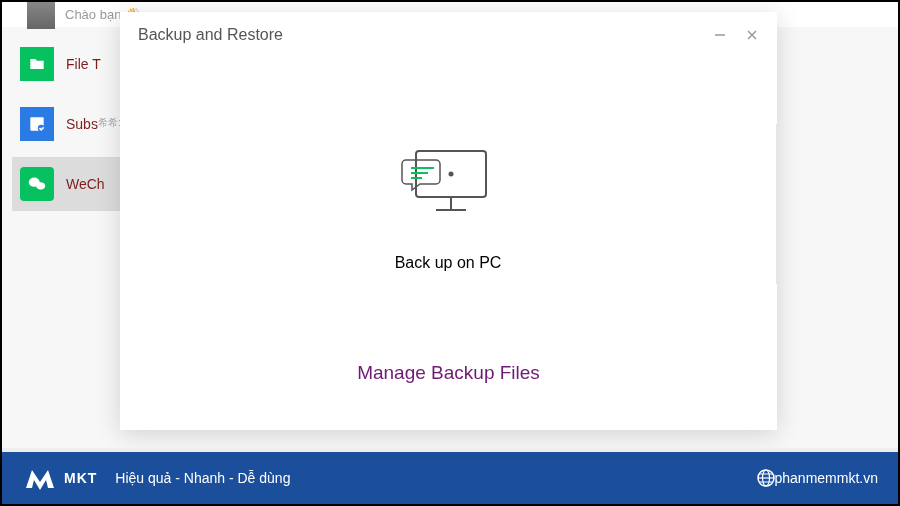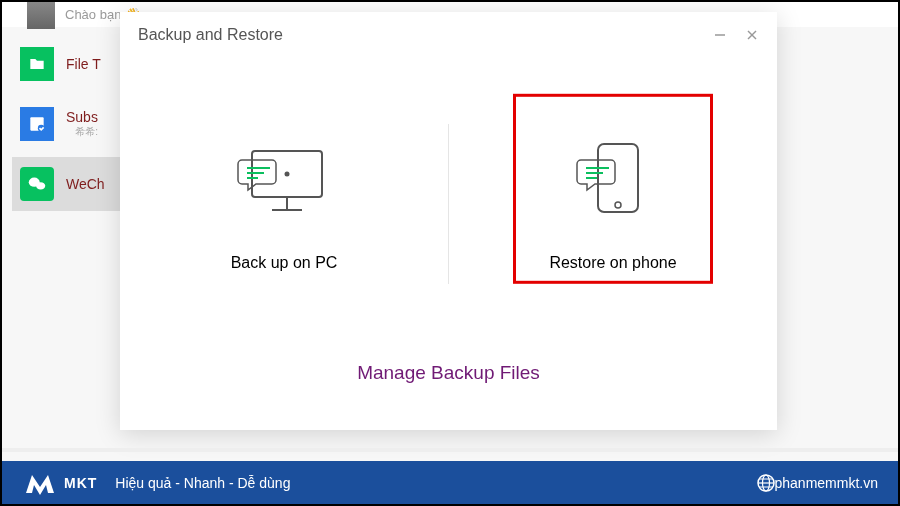--- a/index.html
+++ b/index.html
@@ -63,21 +63,21 @@
     .bg-icon.wechat { background: #07c160; border-radius: 4px; }
     .bg-label {
       font-size: 14px;
       color: #7f1d1d;
     }
     .bg-sublabel {
       font-size: 10px;
       color: #aaa;
       text-align: right;
     }
-    .bg-textcol { display: flex; flex-direction: column; }
+    .bg-textcol { display: flex; flex-direction: row; }
     .dialog {
       position: absolute;
       top: 10px;
       left: 118px;
       width: 657px;
       height: 418px;
       background: #fff;
       box-shadow: 0 4px 24px rgba(0,0,0,0.15);
     }
     .dialog-header {
@@ -148,21 +148,21 @@
       padding: 8px 0 20px 0;
     }
     .manage-link {
       color: #701a75;
       font-size: 19px;
       cursor: pointer;
     }
     .footer-bar {
       position: absolute;
       bottom: 0; left: 0; right: 0;
-      height: 43px;
+      height: 52px;
       background: #1b4f9c;
       display: flex;
       align-items: center;
       justify-content: space-between;
       padding: 0 20px;
       color: #fff;
     }
     .footer-left {
       display: flex;
       align-items: center;
@@ -274,34 +274,20 @@
           <line x1="38" y1="74" x2="68" y2="74" stroke="#555" stroke-width="2"></line>
           <path class="bubble-svg" d="M8 24 h30 a4 4 0 0 1 4 4 v16 a4 4 0 0 1 -4 4 h-16 l-8 6 v-6 h-6 a4 4 0 0 1 -4 -4 v-16 a4 4 0 0 1 4 -4 z" fill="#fff"></path>
           <line class="bubble-lines" x1="13" y1="32" x2="36" y2="32"></line>
           <line class="bubble-lines" x1="13" y1="37" x2="30" y2="37"></line>
           <line class="bubble-lines" x1="13" y1="42" x2="24" y2="42"></line>
         </svg>
       </div>
       <div class="option-label">Back up on PC</div>
     </div>
     <div class="option-divider"></div>
-    <div class="option">
-      <div class="red-highlight"></div>
-      <div class="option-icon">
-        <svg width="100" height="90" viewBox="0 0 100 90">
-          <rect x="35" y="8" width="40" height="68" rx="6" fill="none" stroke="#555" stroke-width="2"></rect>
-          <circle cx="55" cy="69" r="3" fill="none" stroke="#555" stroke-width="1.5"></circle>
-          <path class="bubble-svg" d="M18 24 h30 a4 4 0 0 1 4 4 v16 a4 4 0 0 1 -4 4 h-16 l-8 6 v-6 h-6 a4 4 0 0 1 -4 -4 v-16 a4 4 0 0 1 4 -4 z" fill="#fff"></path>
-          <line class="bubble-lines" x1="23" y1="32" x2="46" y2="32"></line>
-          <line class="bubble-lines" x1="23" y1="37" x2="40" y2="37"></line>
-          <line class="bubble-lines" x1="23" y1="42" x2="34" y2="42"></line>
-        </svg>
-      </div>
-      <div class="option-label">Restore on phone</div>
-    </div>
   </div>
   <div class="dialog-footer">
     <span class="manage-link">Manage Backup Files</span>
   </div>
 </div>
 
 <div class="footer-topdivider"></div>
 <div class="footer-bar">
   <div class="footer-left">
     <div class="footer-logo">

